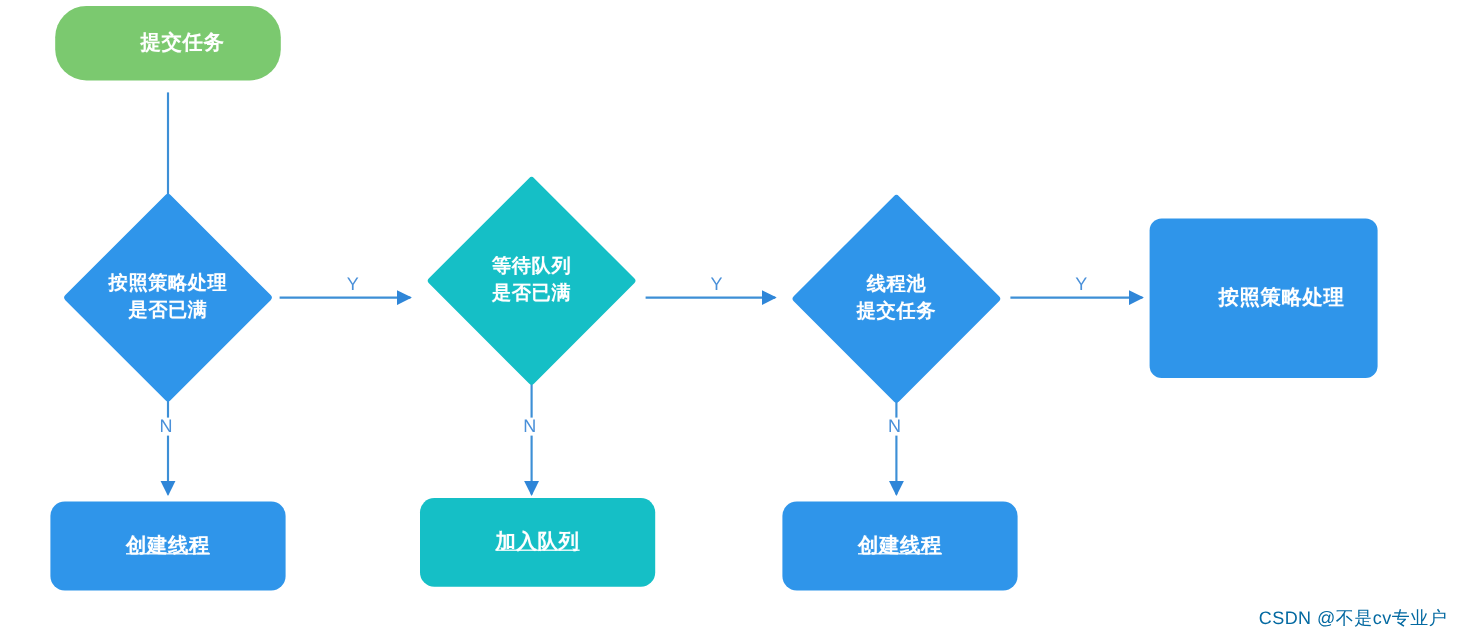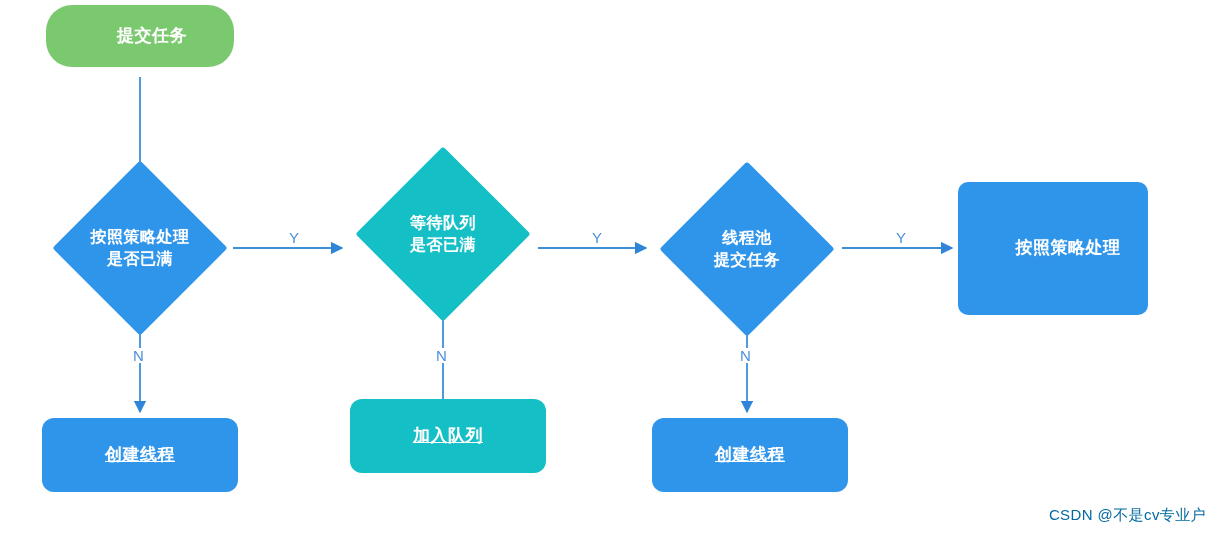--- a/index.html
+++ b/index.html
@@ -174,21 +174,21 @@
   </div>
 
   <div class="node process" id="node-policy" style="left:958px; top:182px; width:190px; height:133px; background:#2F95EA;">
     <span class="node-label">按照策略处理</span>
   </div>
 
   <div class="node action" id="node-create1" style="left:42px; top:418px; width:196px; height:74px; background:#2F95EA;">
     <span class="node-label">创建线程</span>
   </div>
 
-  <div class="node action" id="node-enqueue" style="left:350px; top:399px; width:196px; height:74px; background:#15BFC6;">
+  <div class="node action" id="node-enqueue" style="left:350px; top:415px; width:196px; height:74px; background:#15BFC6;">
     <span class="node-label">加入队列</span>
   </div>
 
   <div class="node action" id="node-create2" style="left:652px; top:418px; width:196px; height:74px; background:#2F95EA;">
     <span class="node-label">创建线程</span>
   </div>
 
   <span class="edge-label" style="left:285px; top:230px;">Y</span>
 
   <span class="edge-label" style="left:588px; top:230px;">Y</span>

